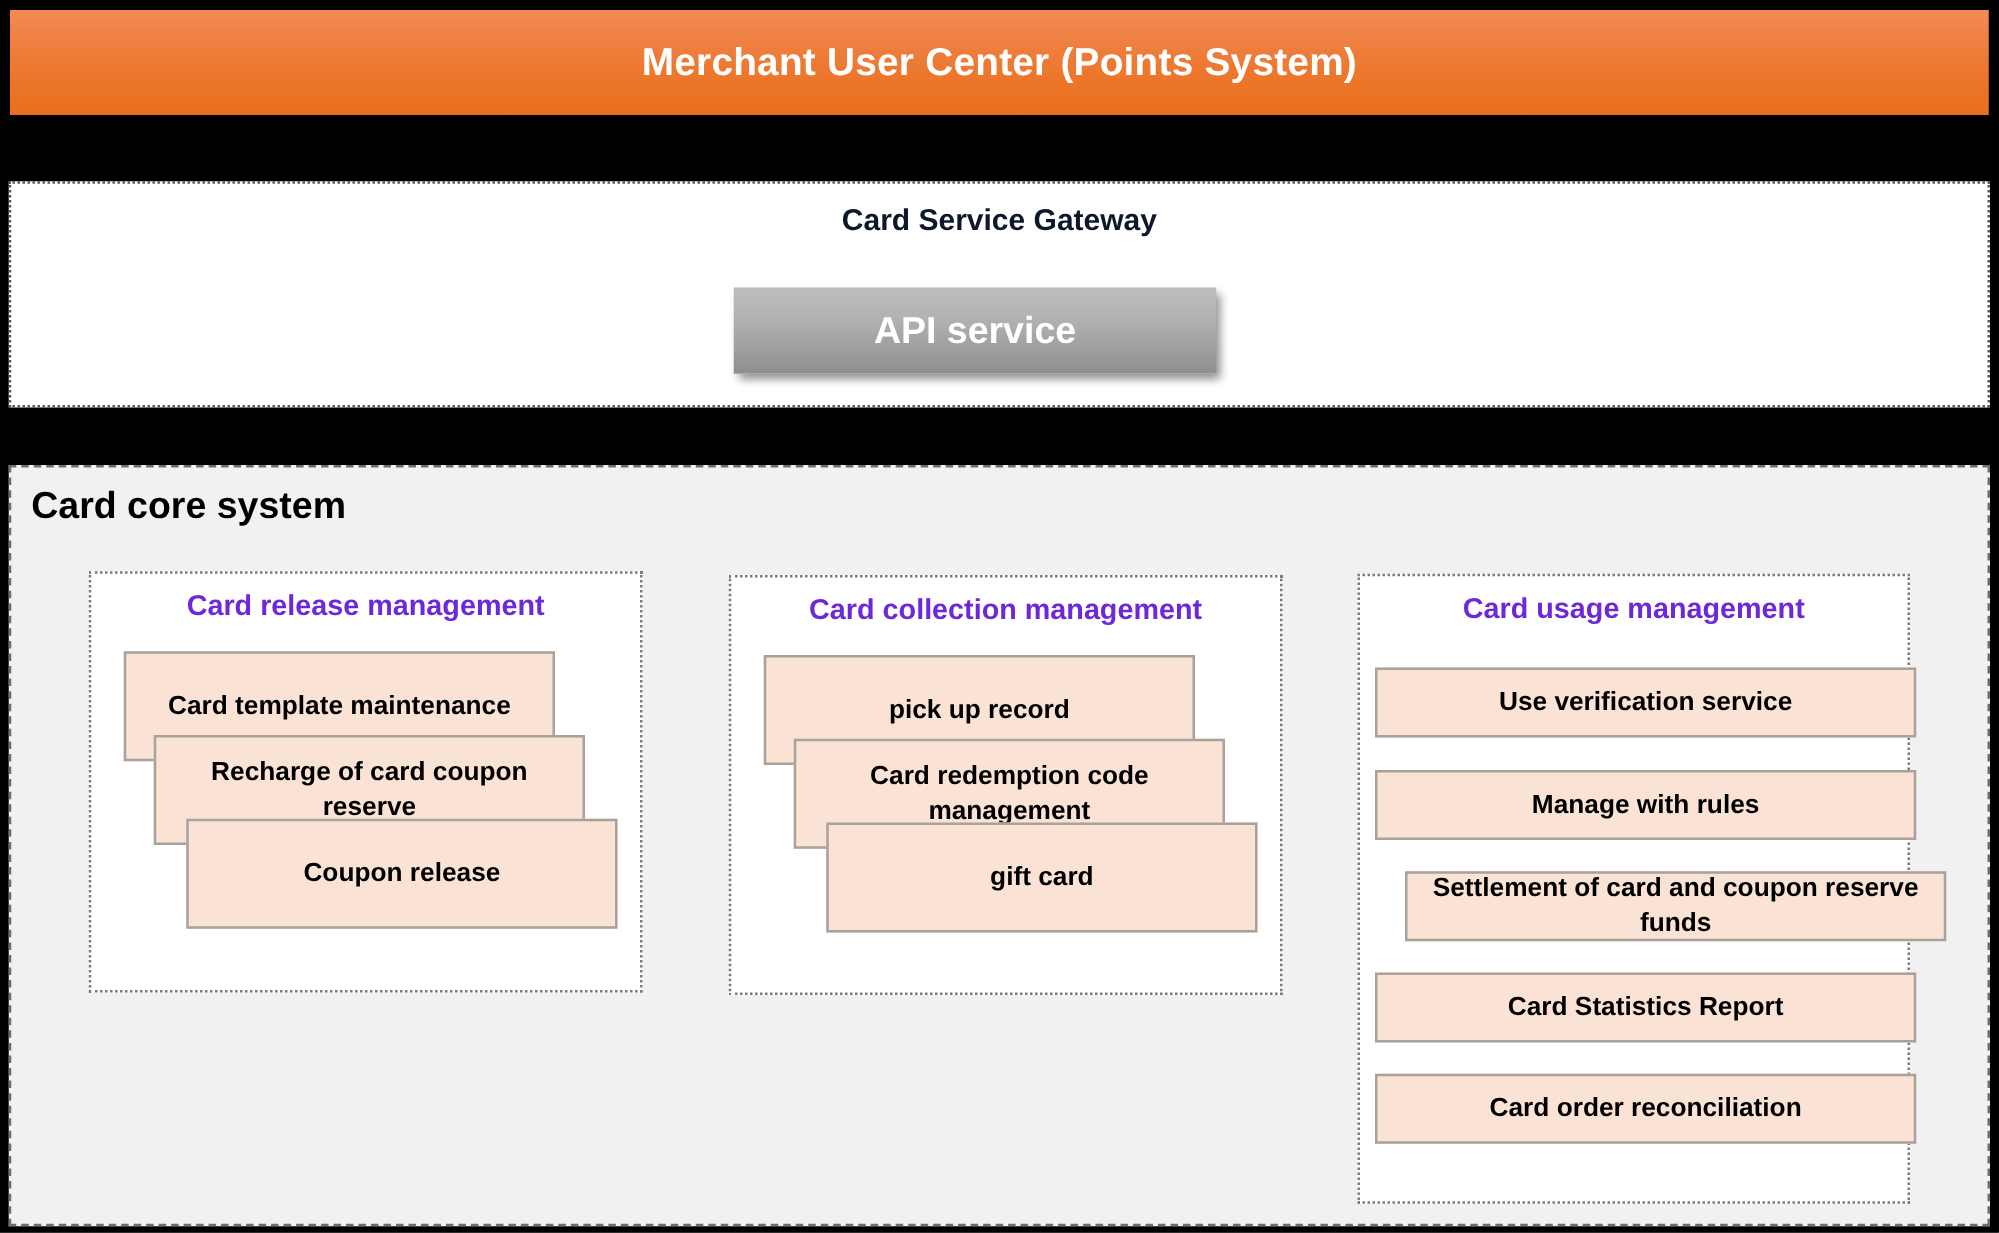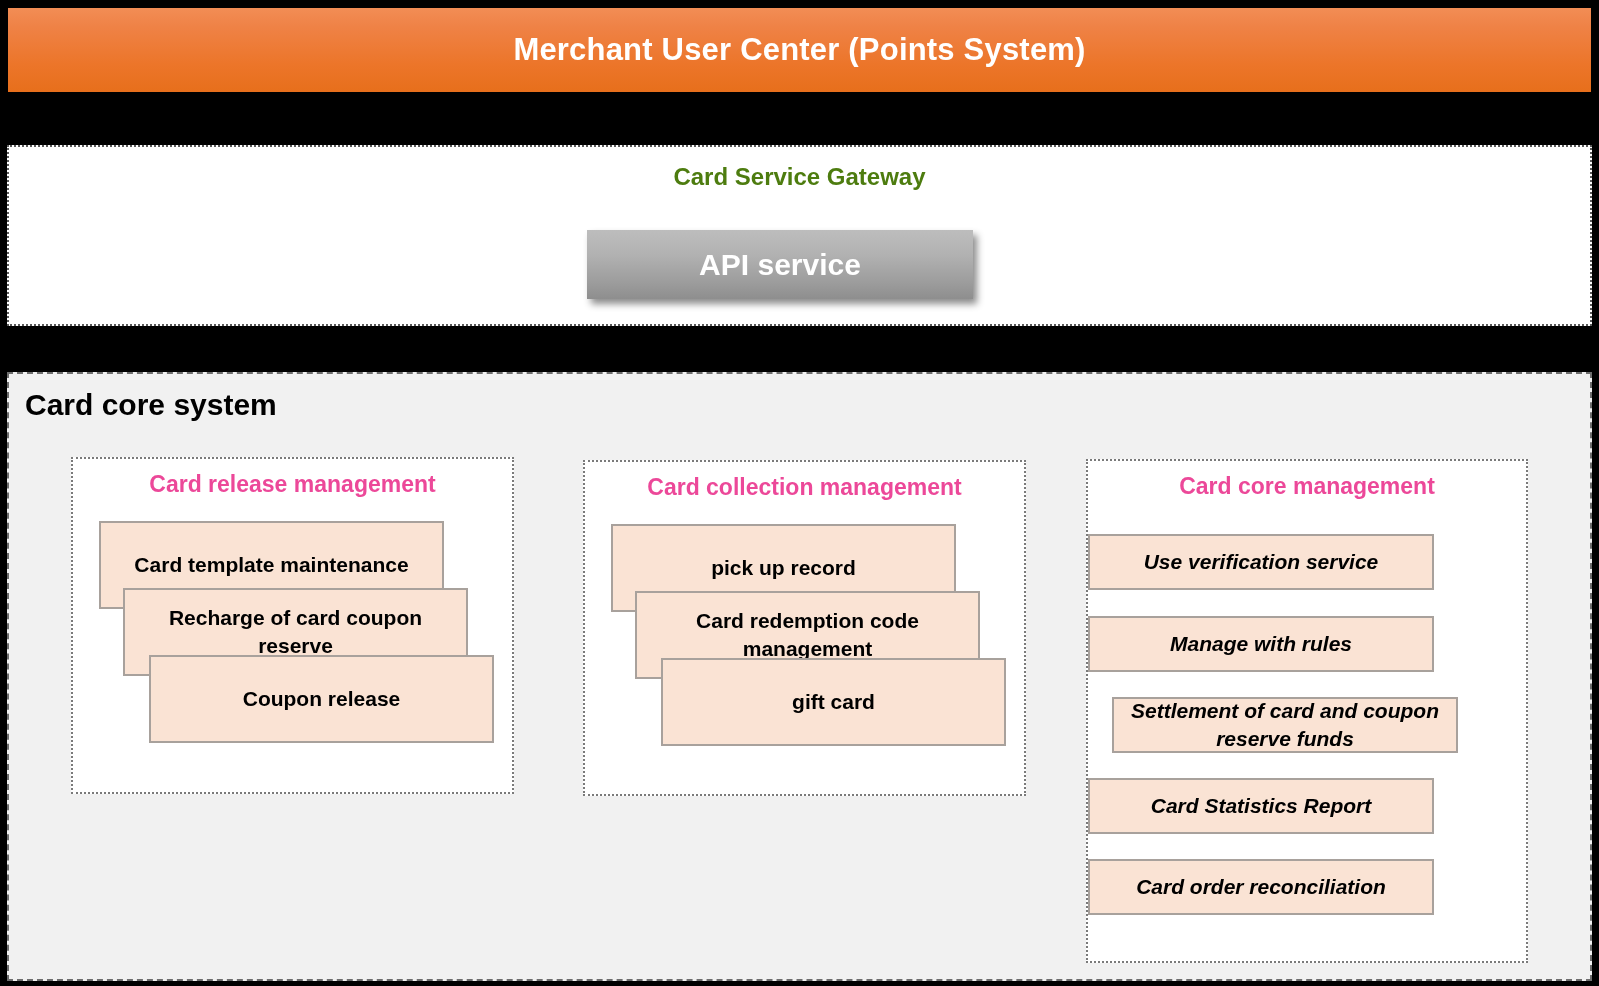--- a/index.html
+++ b/index.html
@@ -52,21 +52,21 @@
     box-sizing: border-box;
   }
   .gateway-title {
     position: absolute;
     left: 0;
     top: 16px;
     width: 100%;
     text-align: center;
     font-size: 24px;
     font-weight: bold;
-    color: #4d7c0f;
+    color: #0f172a;
   }
 
   .api-service-btn {
     position: absolute;
     left: 578px;
     top: 83px;
     width: 386px;
     height: 69px;
     background: linear-gradient(to bottom, #bdbdbd 0%, #b2b2b2 35%, #9d9d9d 75%, #8e8e8e 100%);
     box-shadow: 4px 5px 7px rgba(0,0,0,0.45);
@@ -118,21 +118,21 @@
     box-sizing: border-box;
   }
   .panel-title {
     position: absolute;
     left: 0;
     top: 12px;
     width: 100%;
     text-align: center;
     font-size: 23px;
     font-weight: bold;
-    color: #ec4899;
+    color: #6d28d9;
   }
 
   #panel-release    { left: 71px;   top: 457px; width: 443px; height: 337px; }
   #panel-collection { left: 583px;  top: 460px; width: 443px; height: 336px; }
   #panel-usage      { left: 1086px; top: 459px; width: 442px; height: 504px; }
 
   
   .item-box {
     position: absolute;
     background: #fae3d4;
@@ -149,21 +149,21 @@
     padding: 0 8px;
   }
 
   
   .stack-box { width: 345px; height: 88px; }
   .stack-0 { left: 26px; top: 62px;  z-index: 1; }
   .stack-1 { left: 50px; top: 129px; z-index: 2; }
   .stack-2 { left: 76px; top: 196px; z-index: 3; }
 
   
-  .list-box { left: 0; width: 346px; height: 56px; font-style: italic; }
+  .list-box { left: 12px; width: 433px; height: 56px; }
   .list-0 { top: 73px; }
   .list-1 { top: 155px; }
   .list-2 { top: 236px; margin-left: 24px; }
   .list-3 { top: 317px; }
   .list-4 { top: 398px; }
 </style>
 </head>
 <body>
 
 <div id="canvas">
@@ -196,21 +196,21 @@
   </div>
 
   <div class="panel" id="panel-collection">
     <div class="panel-title">Card collection management</div>
     <div class="item-box stack-box stack-0">pick up record</div>
     <div class="item-box stack-box stack-2">gift card</div>
     <div class="item-box stack-box stack-1">Card redemption code management</div>
   </div>
 
   <div class="panel" id="panel-usage">
-    <div class="panel-title">Card core management</div>
+    <div class="panel-title">Card usage management</div>
     <div class="item-box list-box list-0">Use verification service</div>
     <div class="item-box list-box list-1">Manage with rules</div>
     <div class="item-box list-box list-2">Settlement of card and coupon reserve funds</div>
     <div class="item-box list-box list-3">Card Statistics Report</div>
     <div class="item-box list-box list-4">Card order reconciliation</div>
   </div>
 
 </div>
 
 </body></html>

